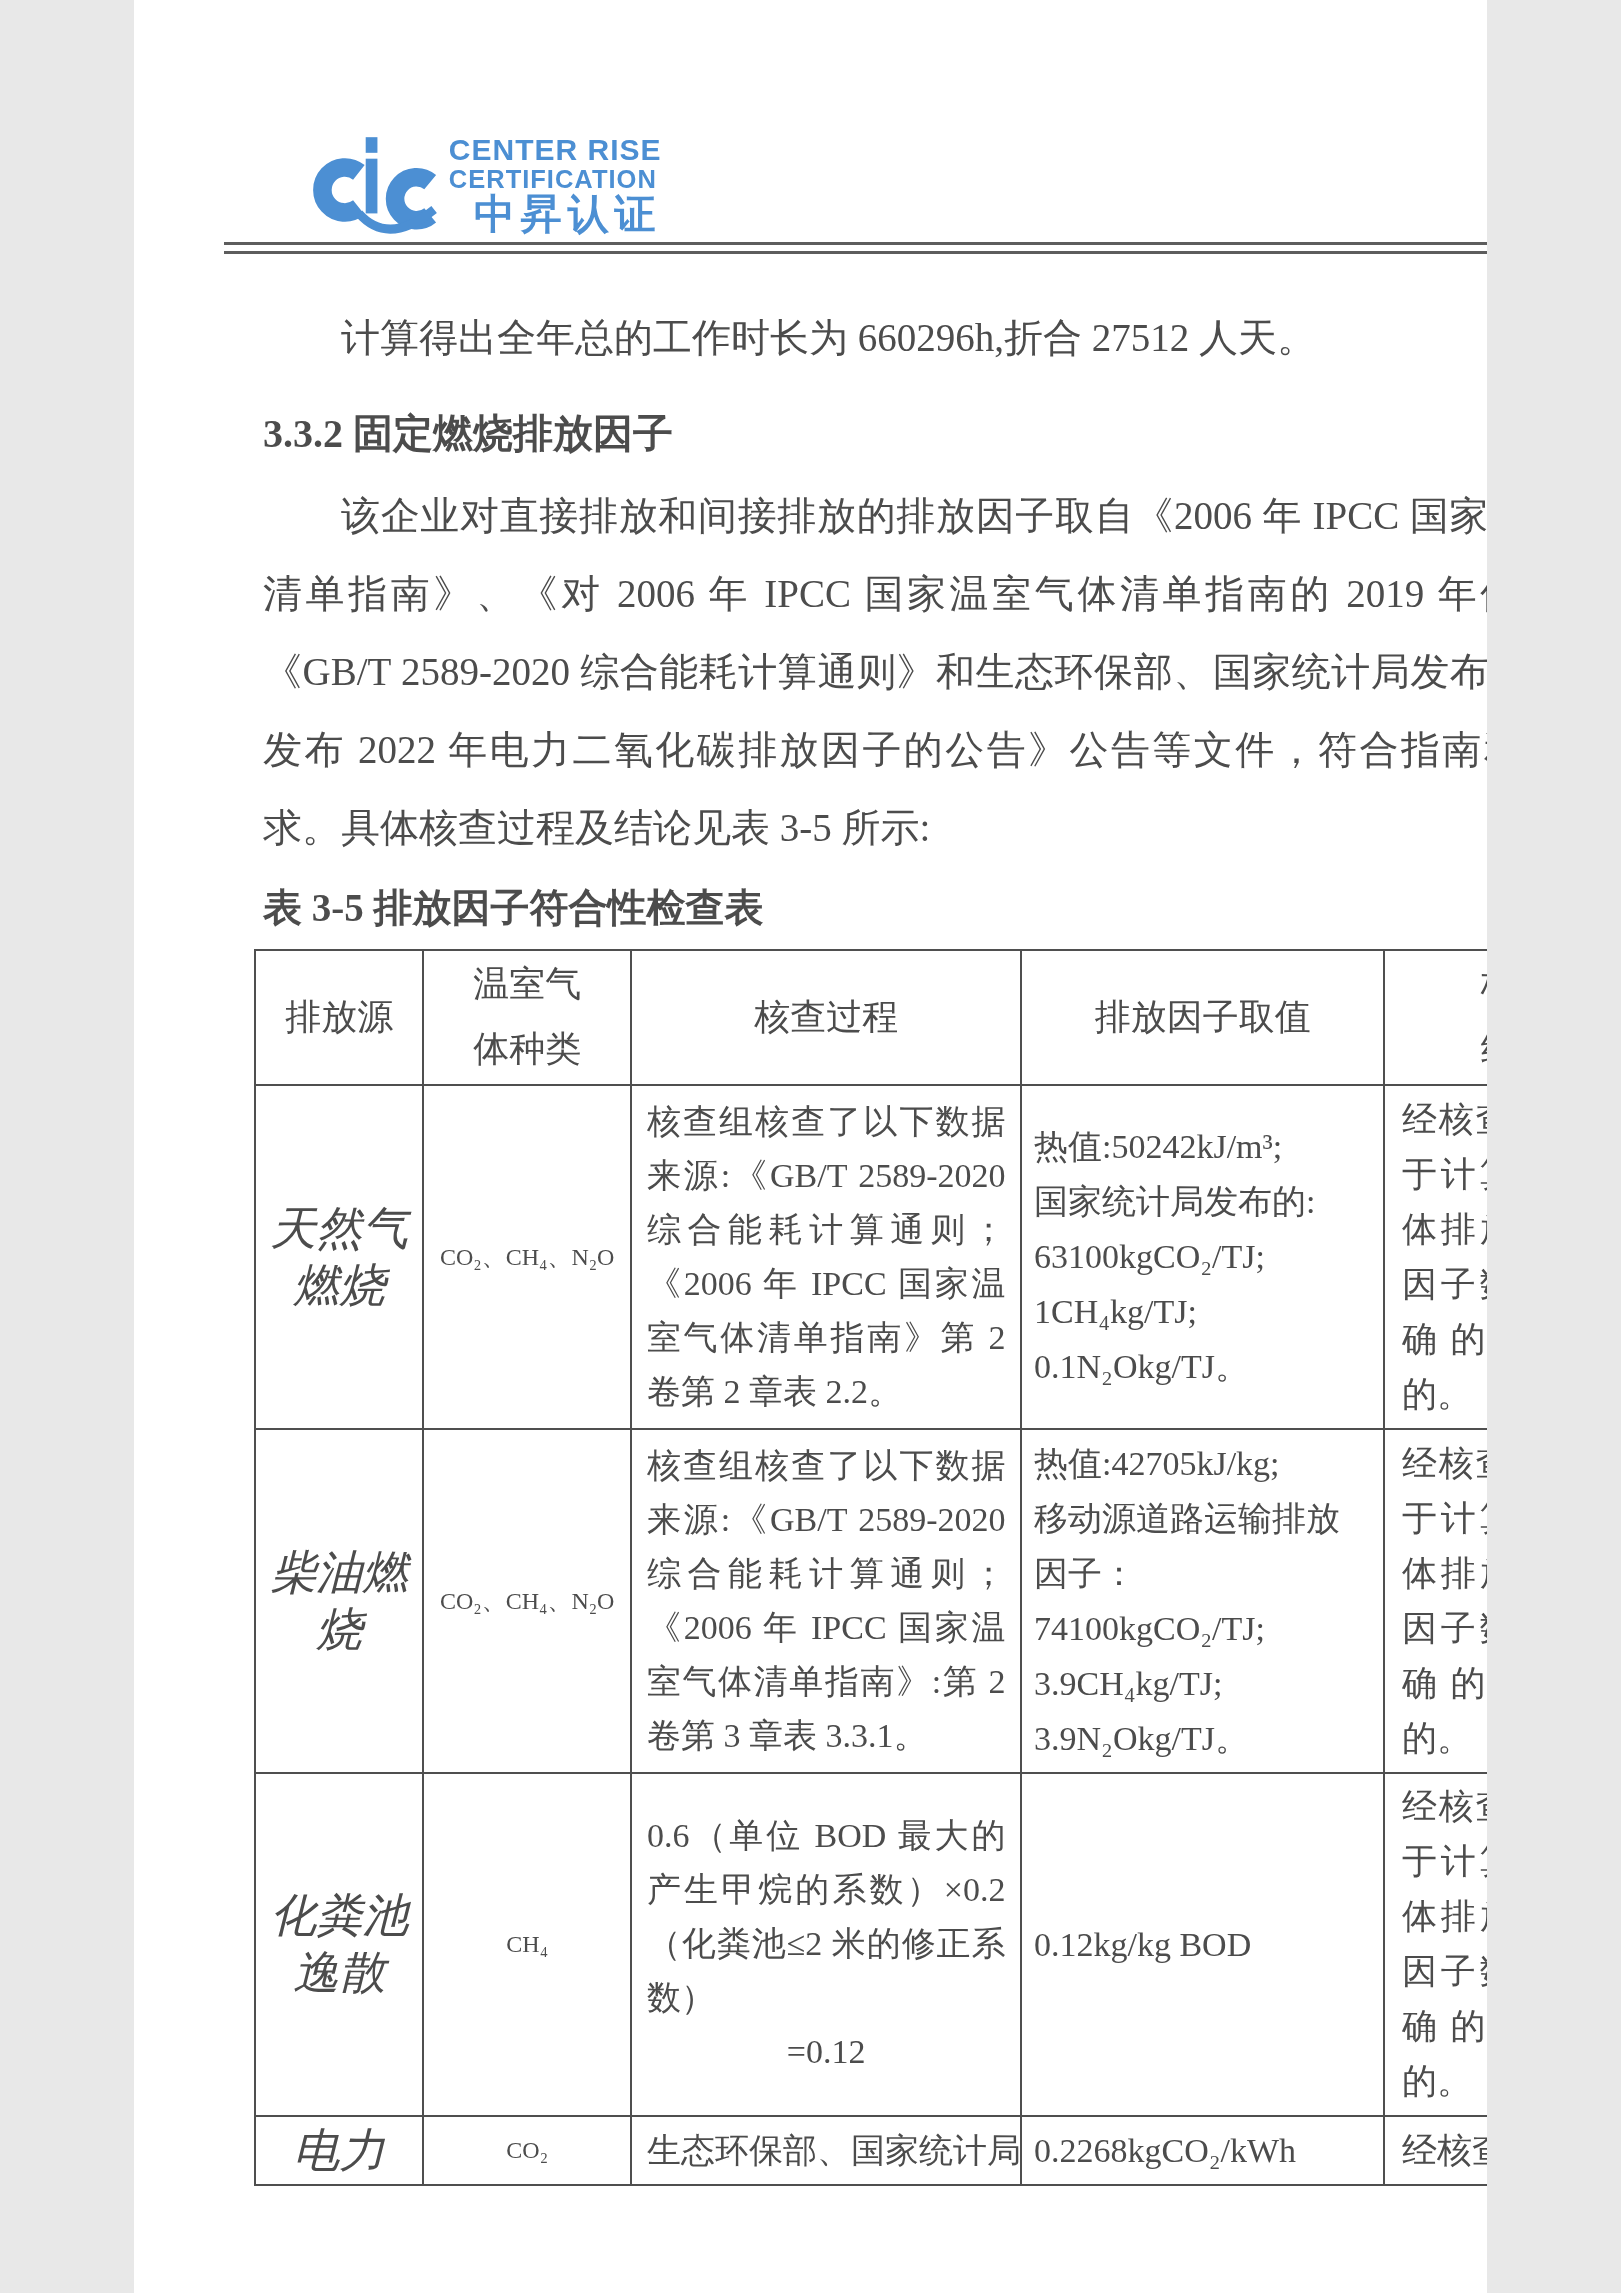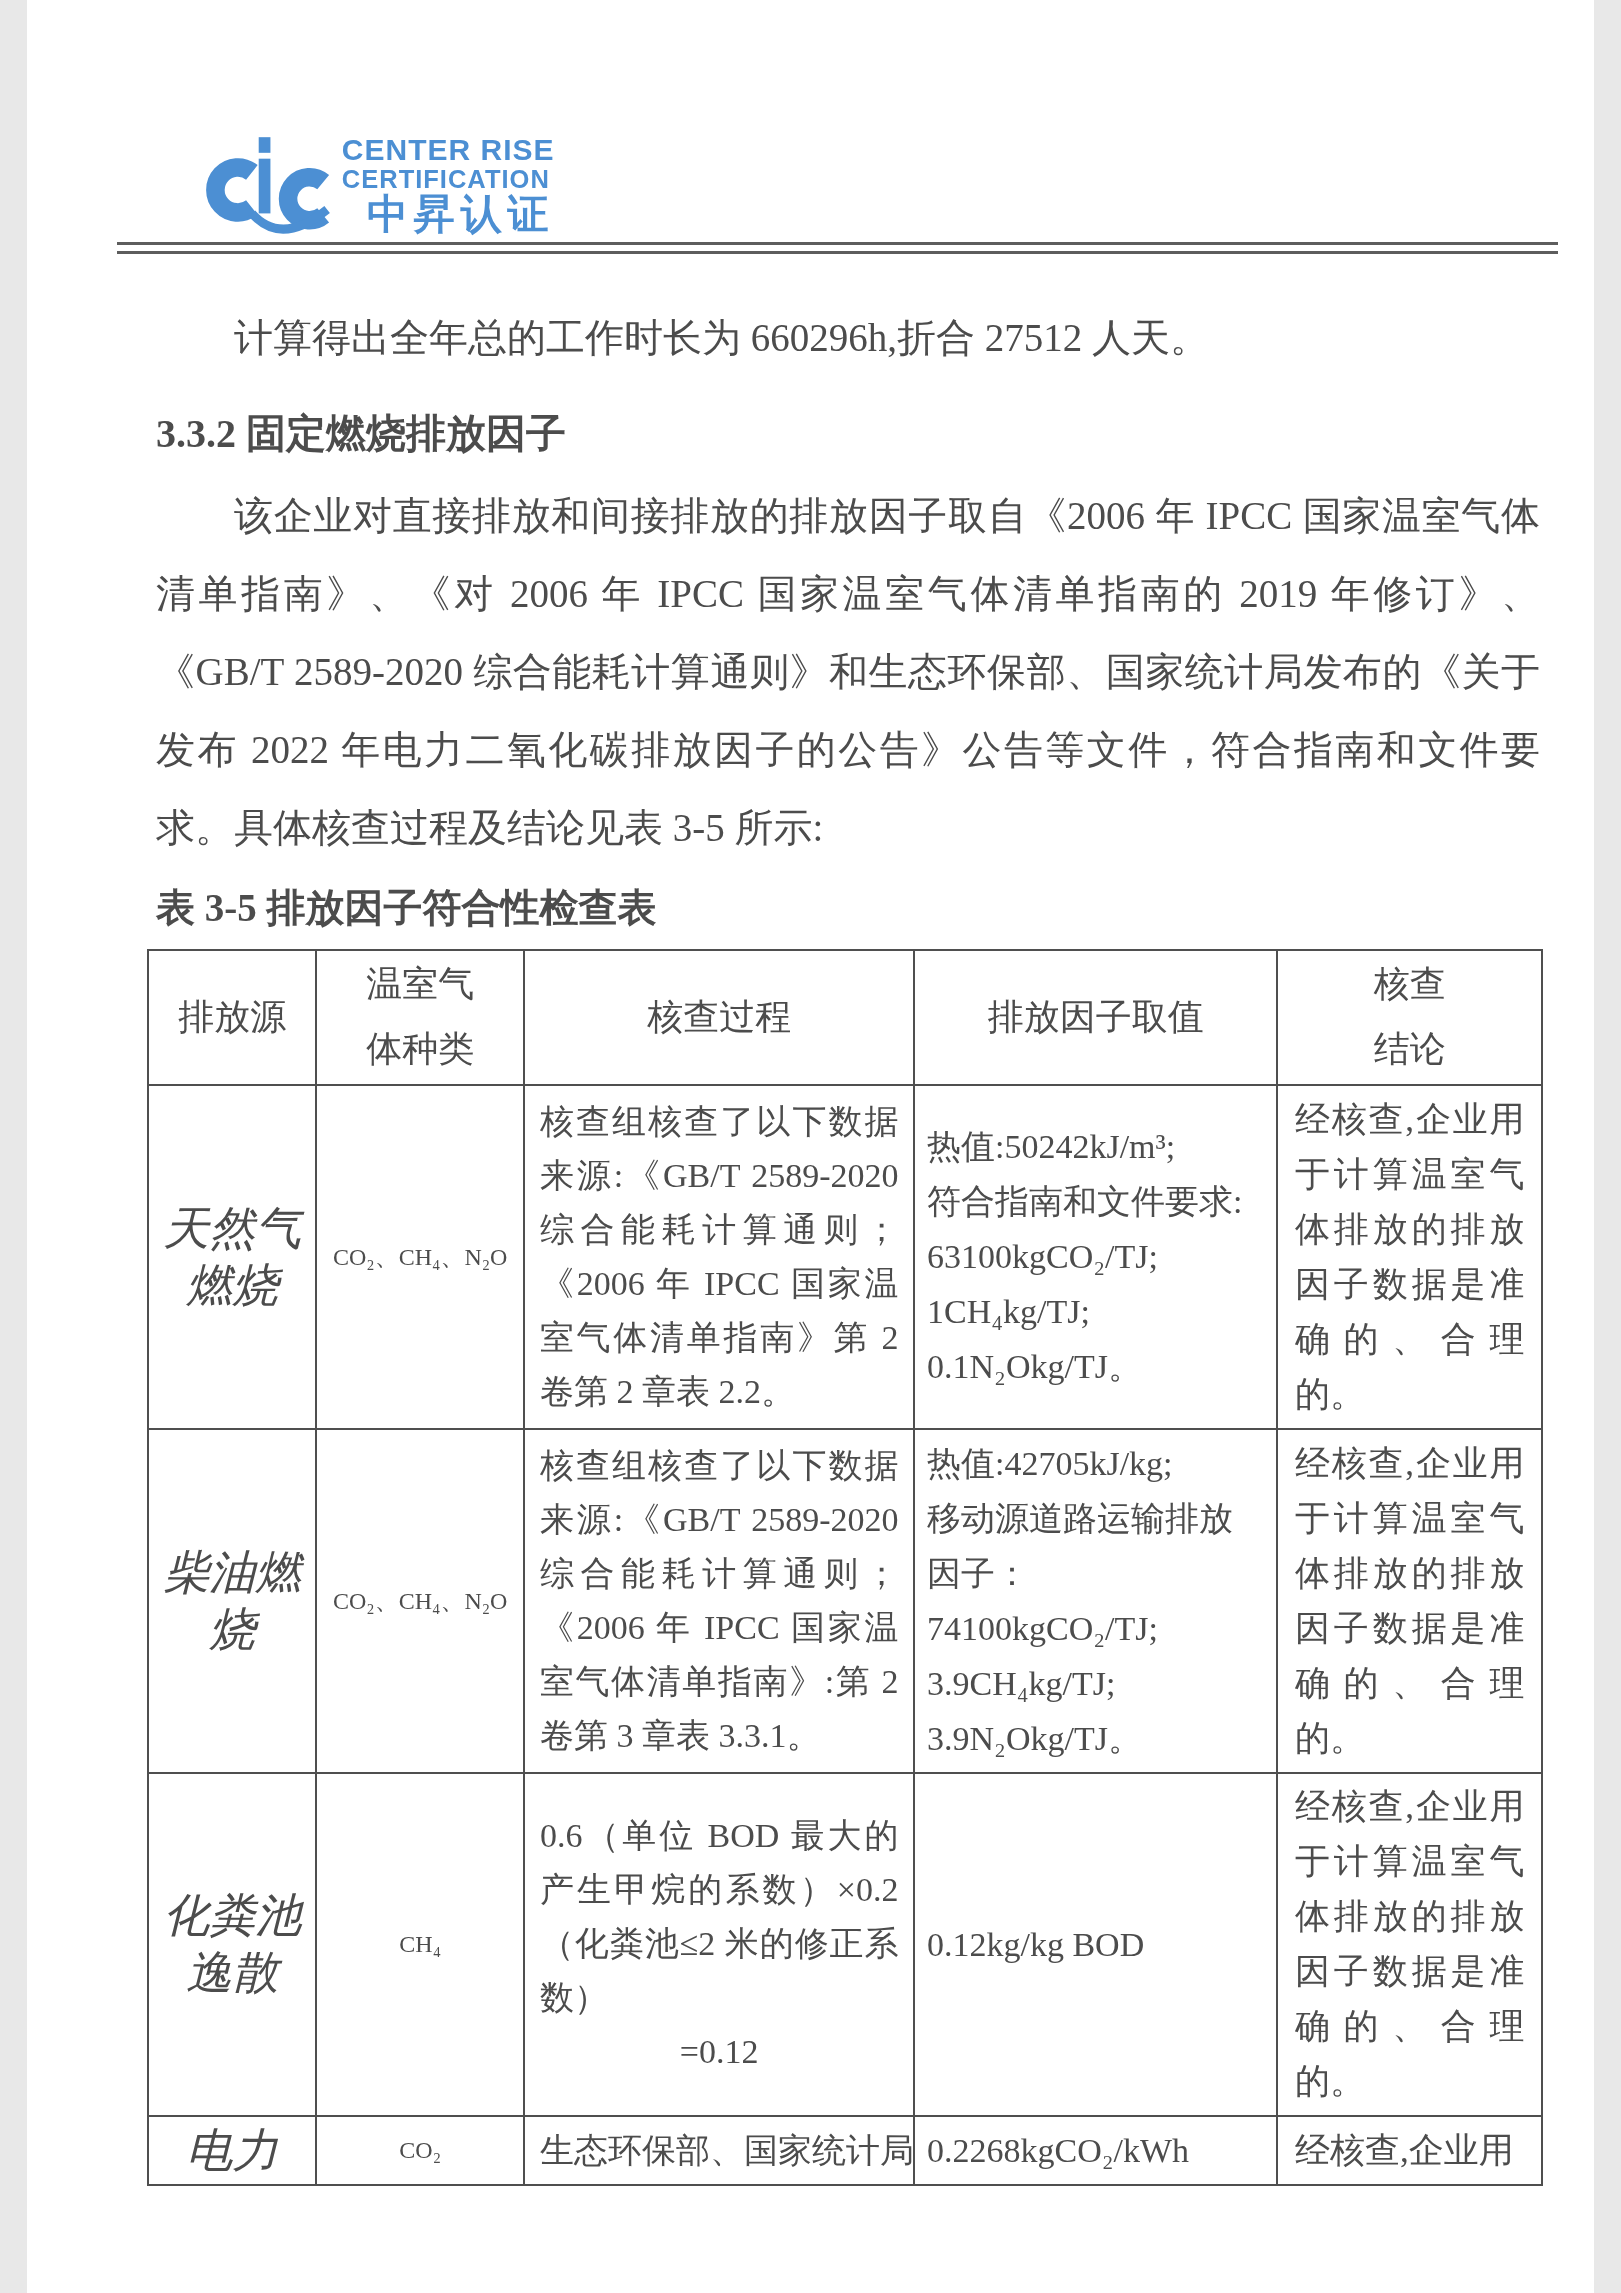--- a/index.html
+++ b/index.html
@@ -1,18 +1,18 @@
 <!DOCTYPE html>
 <html><head>
 <meta charset="utf-8">
 <style>
   html,body{margin:0;padding:0;background:#e8e8e8;}
   .page{
     position:relative;
-    width:1567px;height:2294px;
+    width:1353px;height:2294px;
     margin:0 auto;
     background:#ffffff;
     font-family:"Liberation Serif","DejaVu Serif",serif;
     color:#4c4c4c;
     overflow:hidden;
   }
   
   .logo{position:absolute;left:176px;top:135px;display:flex;align-items:flex-start;}
   .logo-mark{flex:0 0 auto;}
   .logo-text{margin-left:9.8px;font-family:"Liberation Sans","DejaVu Sans",sans-serif;color:var(--brand);line-height:1.02;}
@@ -101,21 +101,21 @@
           <td>排放因子取值</td>
           <td>核查
 结论</td>
         </tr>
 
         <tr class="r1">
           <td class="c-source">天然气燃烧</td>
           <td class="c-gas">CO₂、CH₄、N₂O</td>
           <td class="c-process">核查组核查了以下数据来源:《GB/T 2589-2020 综合能耗计算通则；《2006 年 IPCC 国家温室气体清单指南》第 2 卷第 2 章表 2.2。</td>
           <td class="c-factor">热值:50242kJ/m³;
-符合指南和文件要求:
+国家统计局发布的:
 63100kgCO₂/TJ;
 1CH₄kg/TJ;
 0.1N₂Okg/TJ。</td>
           <td class="c-conclusion">经核查,企业用于计算温室气体排放的排放因子数据是准确的、合理的。</td>
         </tr>
 
         <tr class="r2">
           <td class="c-source">柴油燃烧</td>
           <td class="c-gas">CO₂、CH₄、N₂O</td>
           <td class="c-process">核查组核查了以下数据来源:《GB/T 2589-2020 综合能耗计算通则；《2006 年 IPCC 国家温室气体清单指南》:第 2 卷第 3 章表 3.3.1。</td>

